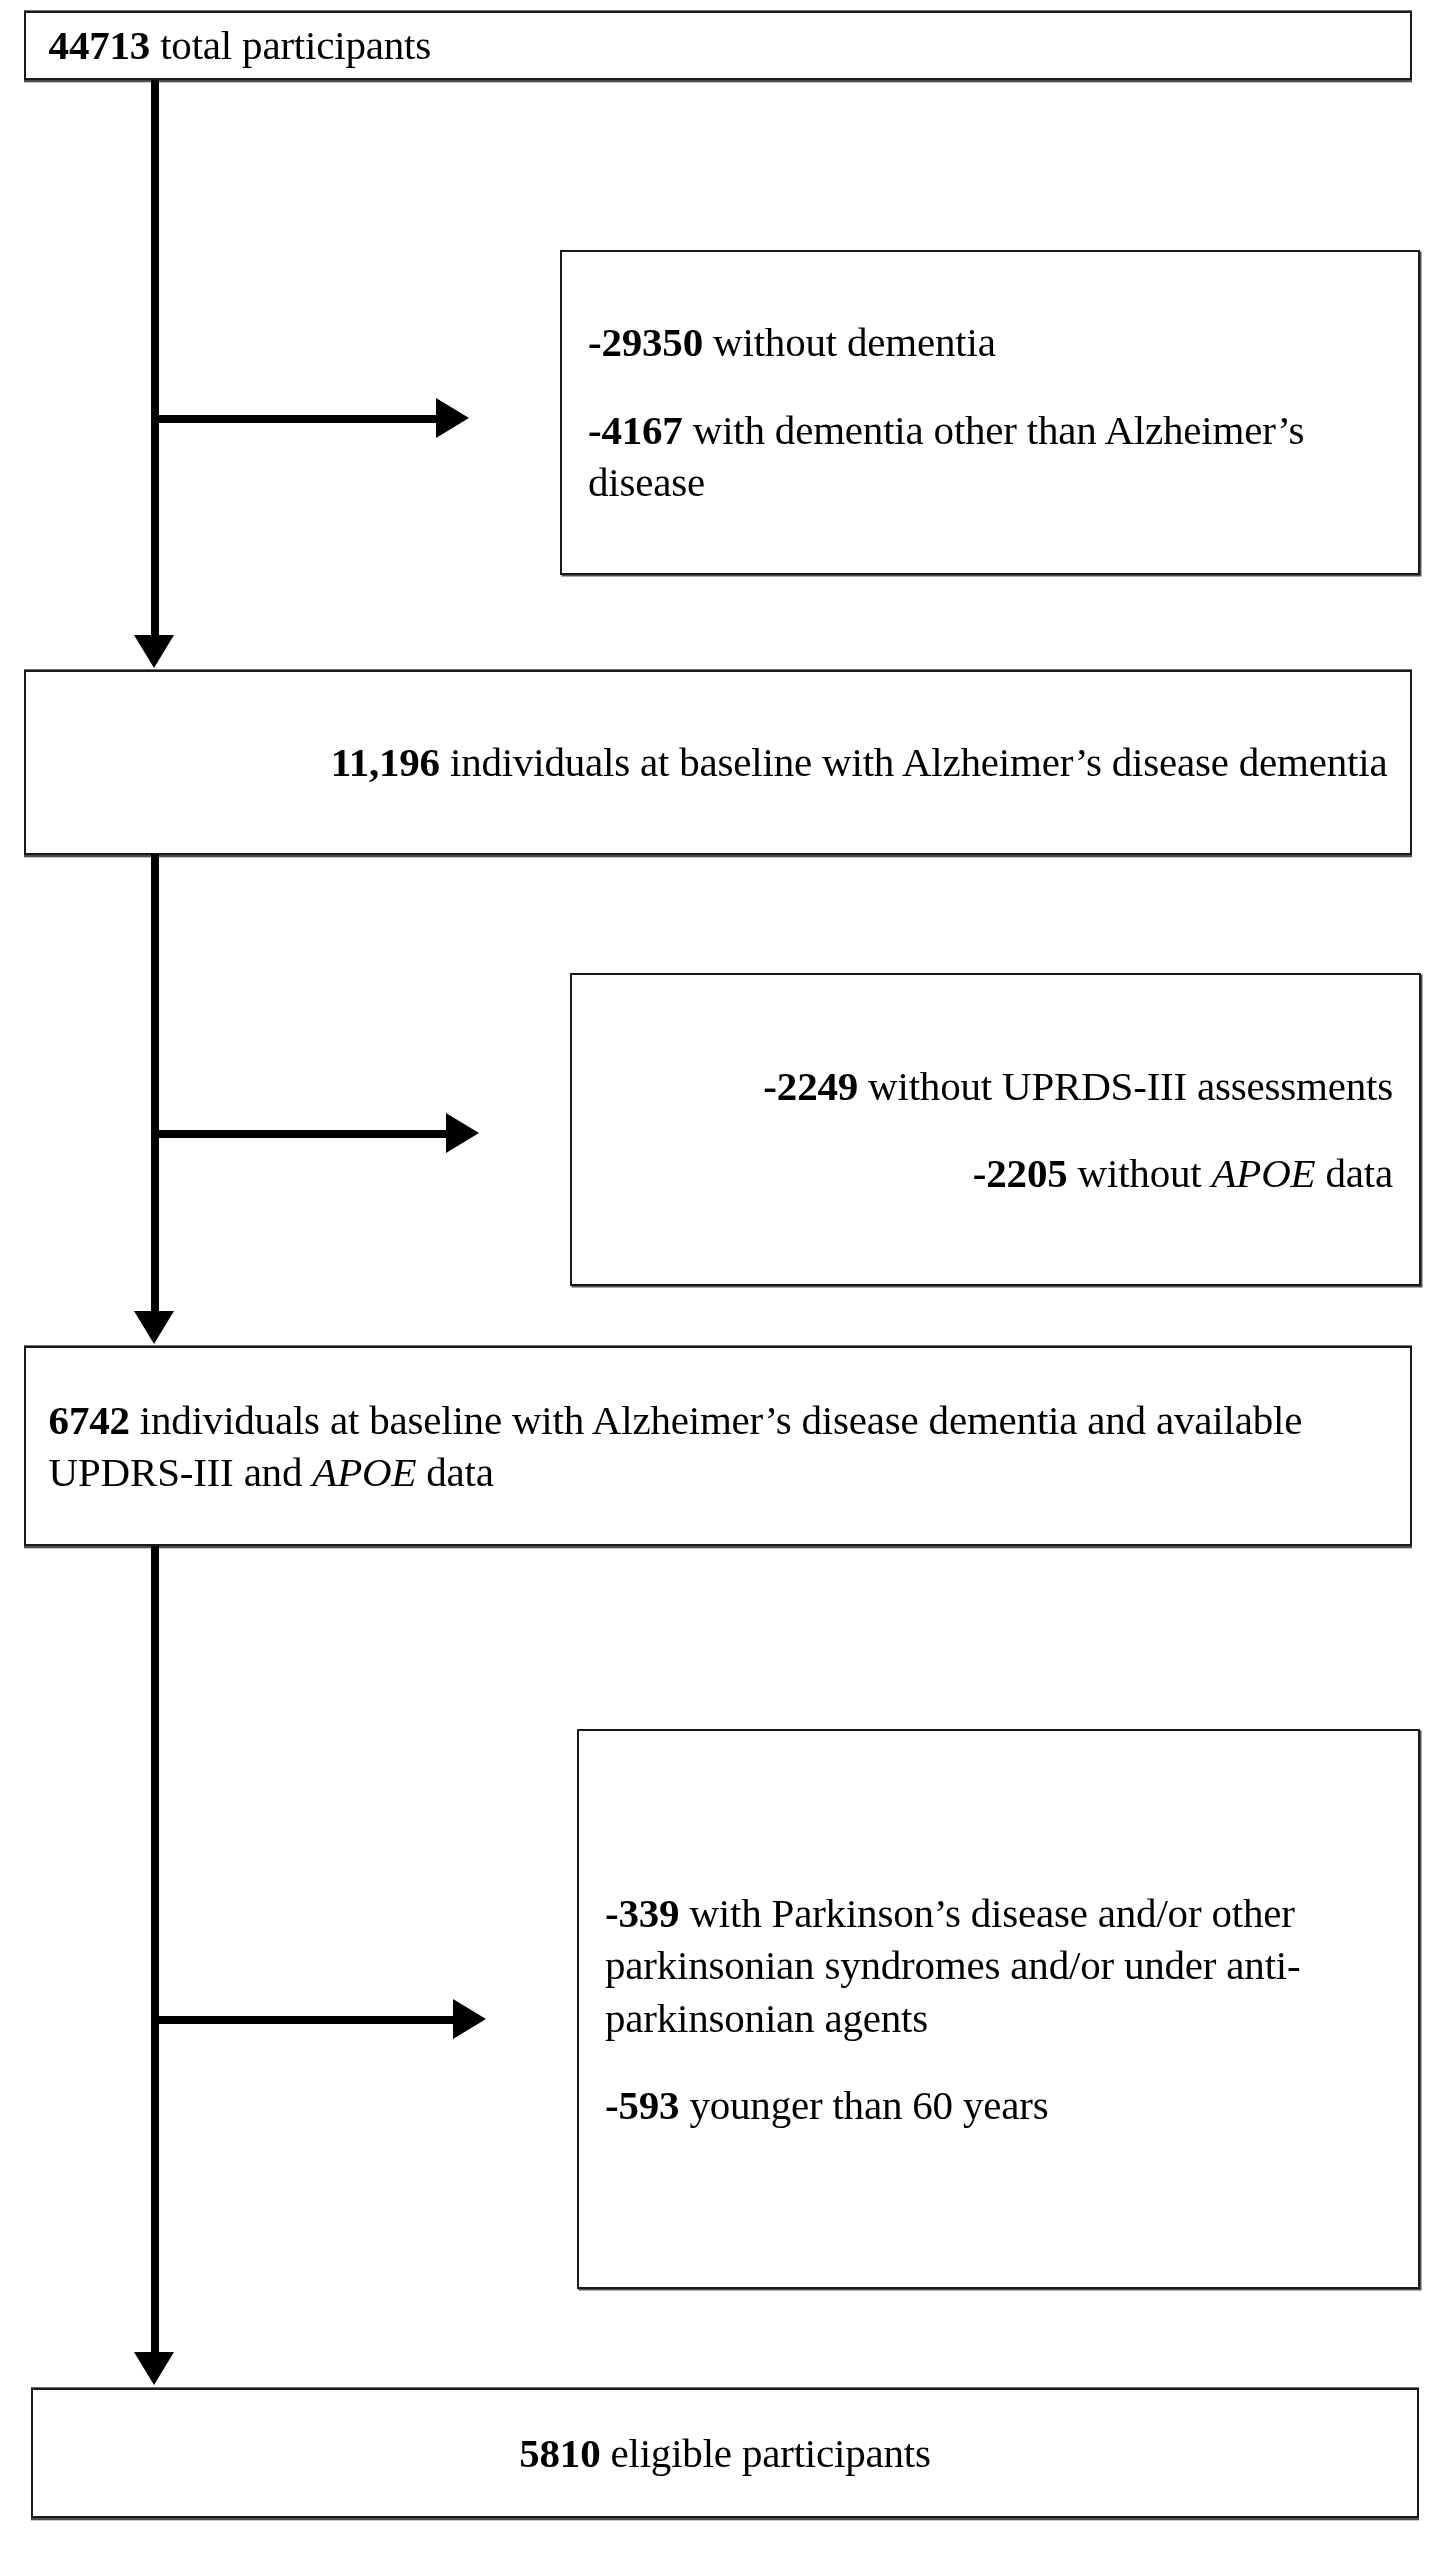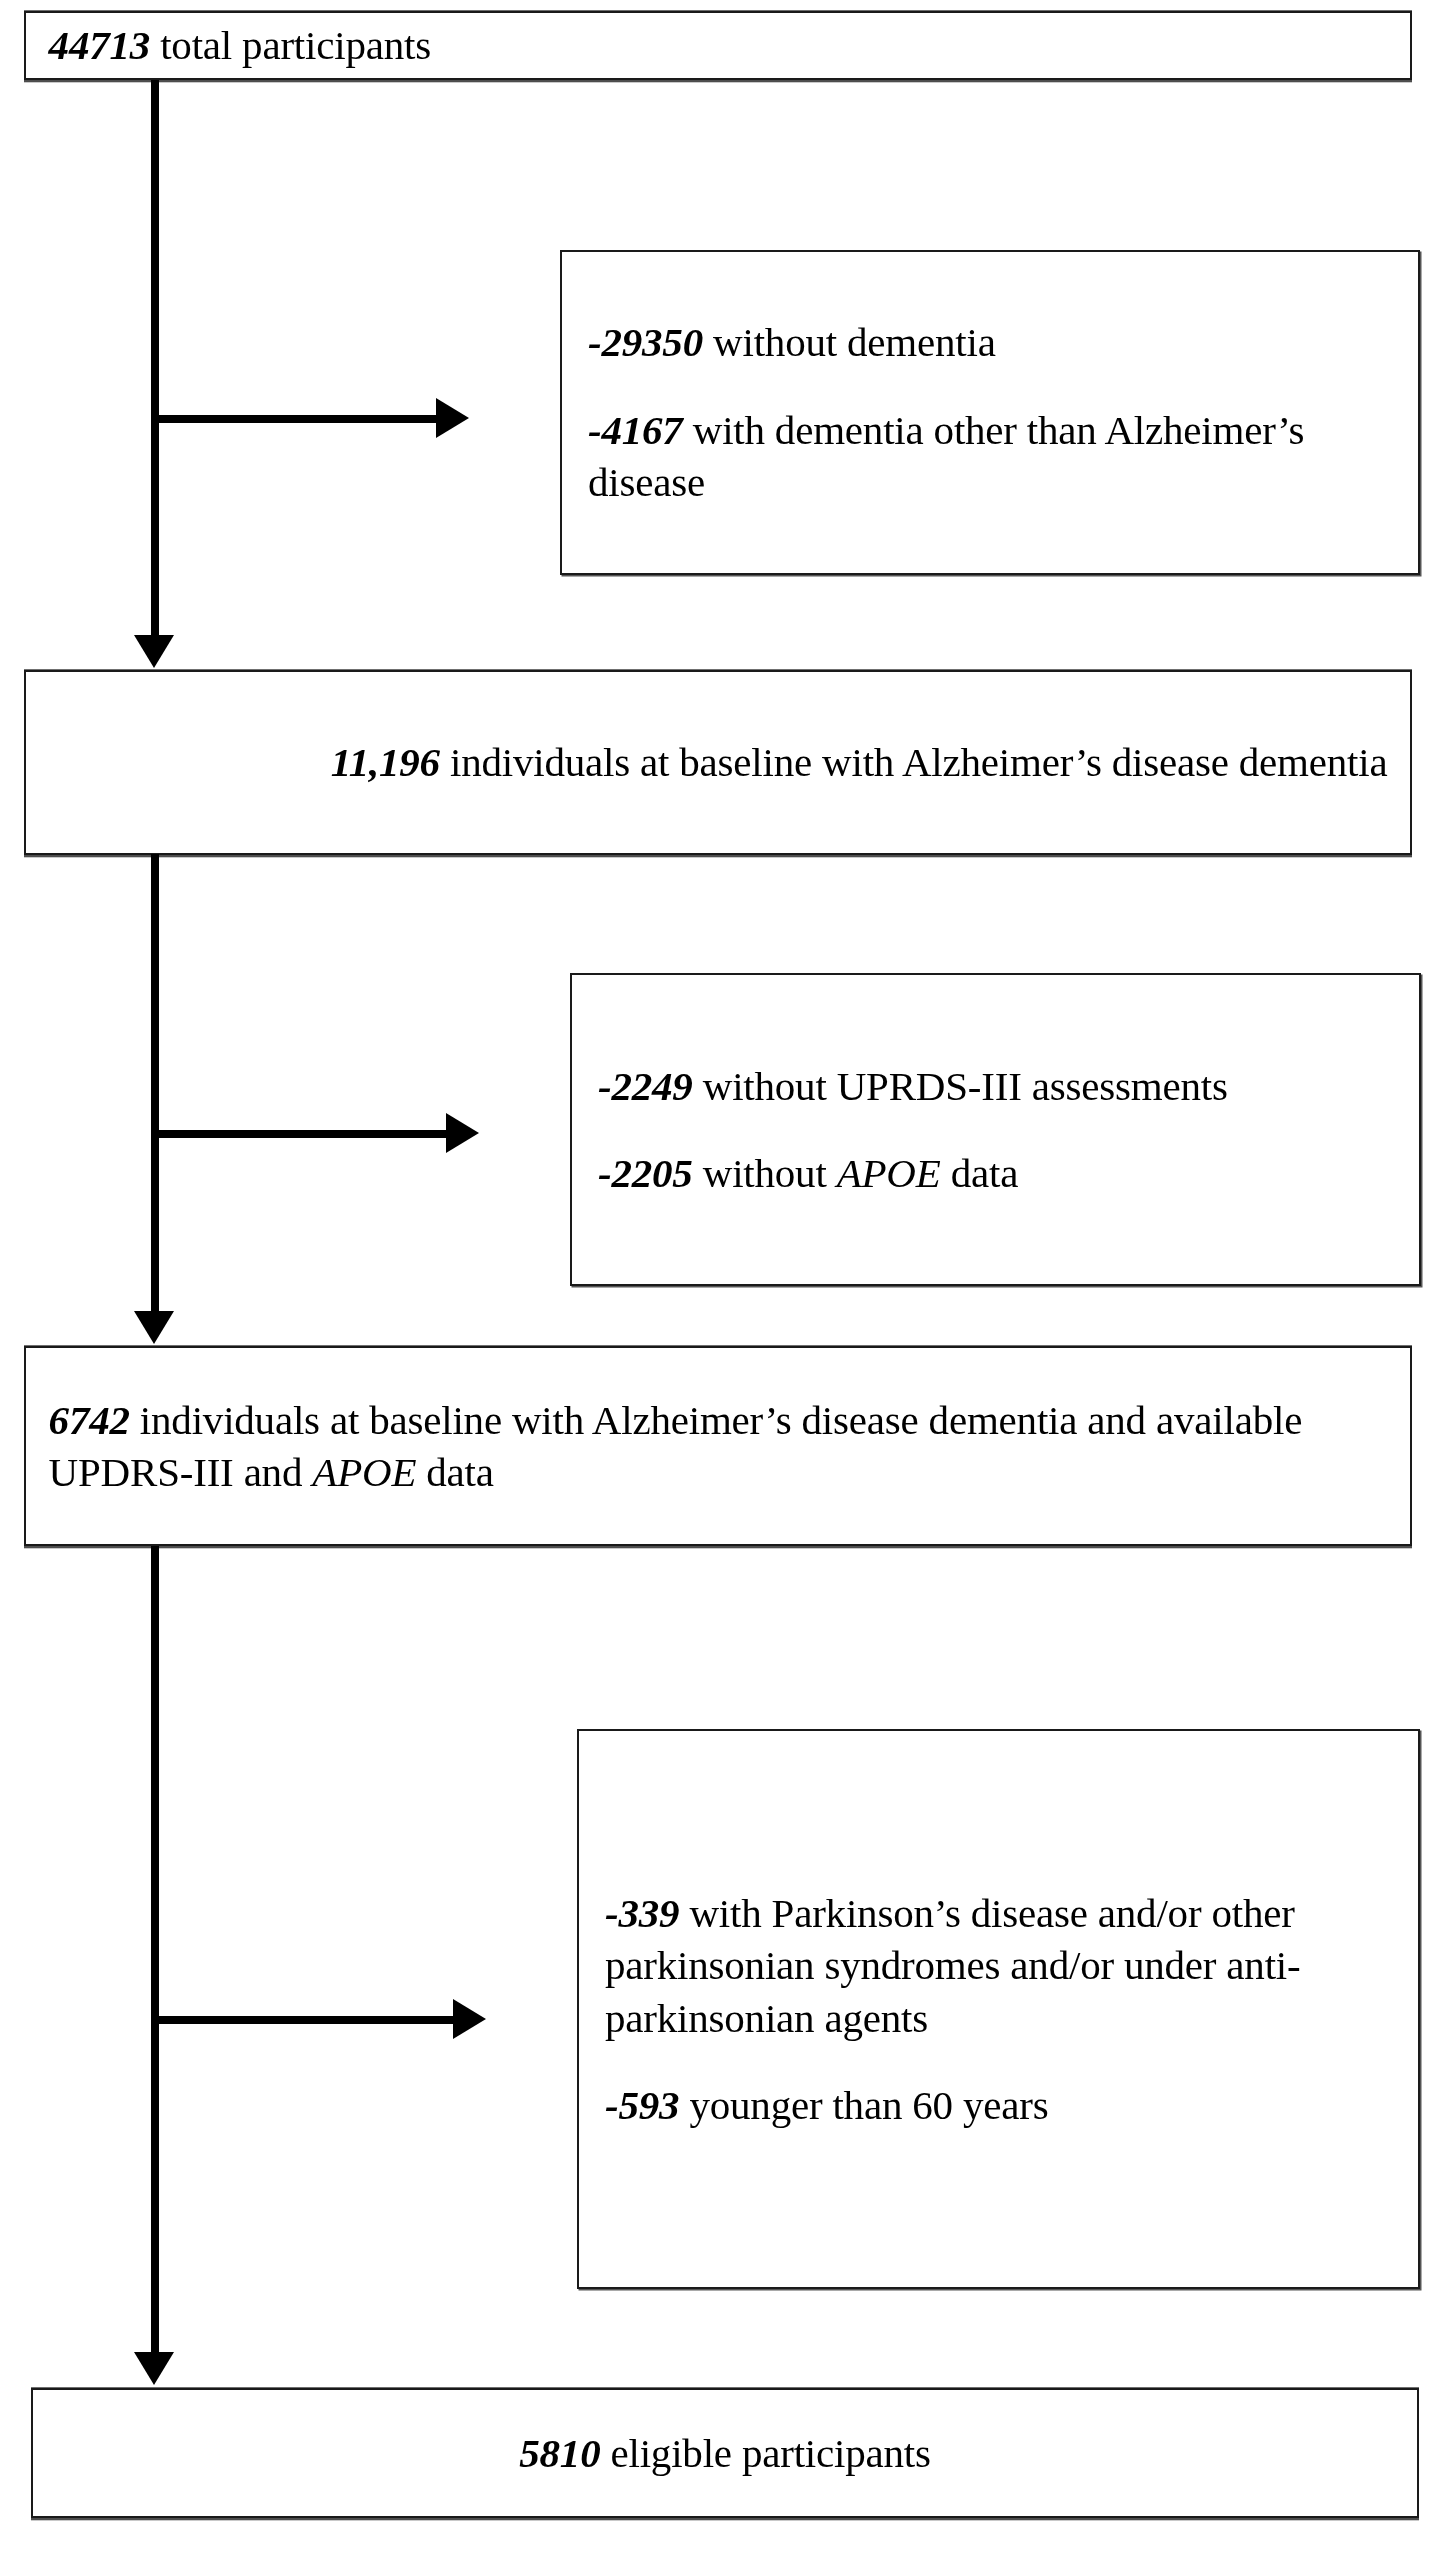--- a/index.html
+++ b/index.html
@@ -40,21 +40,21 @@
   }
 
   .line {
     font-size: 41px;
     line-height: 1.28;
     padding: 0 22.6px;
     letter-spacing: -0.2px;
     white-space: pre-wrap;
   }
   .line.center { text-align: center; }
-  .line b { font-weight: 700; font-style: italic; }
+  .line b { font-weight: 700; }
   .line i { font-style: italic; }
 
   .excl .line { padding: 0 26px; }
   .excl .line + .line { margin-top: 35px; }
 
   
   .trunk {
     position: absolute;
     background: #000000;
     width: 8.3px;
@@ -104,21 +104,21 @@
   <div class="box main" style="left:24px; top:670px; width:1388px; height:185px;text-align:right;">
     <div class="line"><b>11,196</b><span> individuals at baseline with Alzheimer’s disease dementia</span></div>
   </div>
 
   <div class="trunk" style="left:151px; top:854px; height:460px;"></div>
   <div class="arrow-down" style="left:134px; top:1311px;"></div>
 
   <div class="branch" style="left:151px; top:1130px; width:296px;"></div>
   <div class="arrow-right" style="left:446px; top:1113px;"></div>
 
-  <div class="box excl" style="left:562px; top:973px; width:851px; height:313px;">
+  <div class="box excl" style="left:562px; top:973px; width:851px; height:313px;align-items:flex-end;">
     <div class="line"><b><span>-</span><span>2249</span></b><span> without UPRDS-III assessments</span></div>
     <div class="line"><b><span>-</span><span>2205</span></b><span> without </span><i>APOE</i><span> data</span></div>
   </div>
 
   <div class="box main" style="left:24px; top:1346px; width:1388px; height:200px;">
     <div class="line"><b>6742</b><span> individuals at baseline with Alzheimer’s disease dementia and available UPDRS-III and </span><i>APOE</i><span> data</span></div>
   </div>
 
   <div class="trunk" style="left:151px; top:1546px; height:809px;"></div>
   <div class="arrow-down" style="left:134px; top:2352px;"></div>

